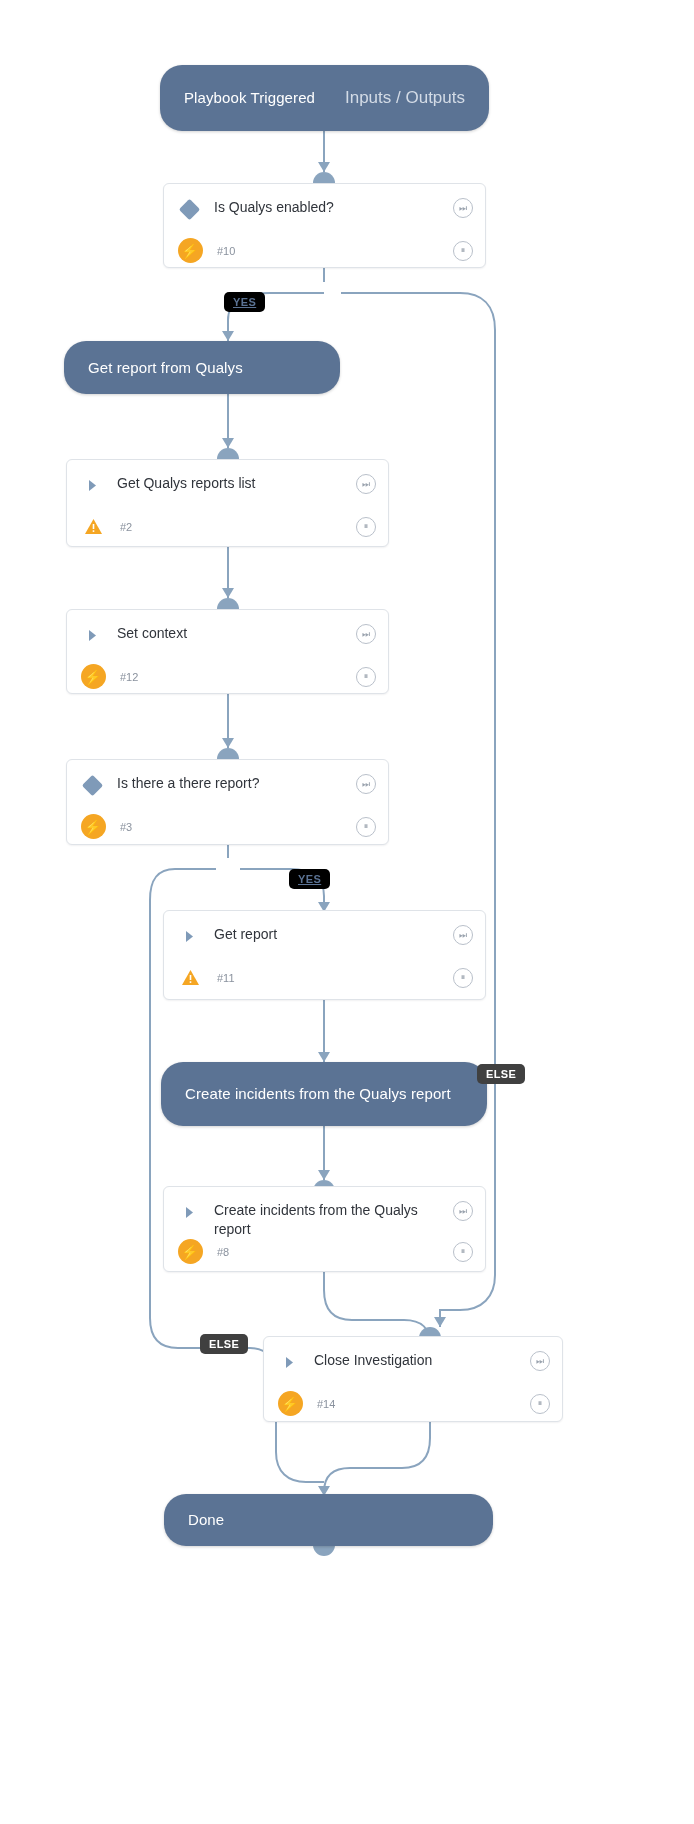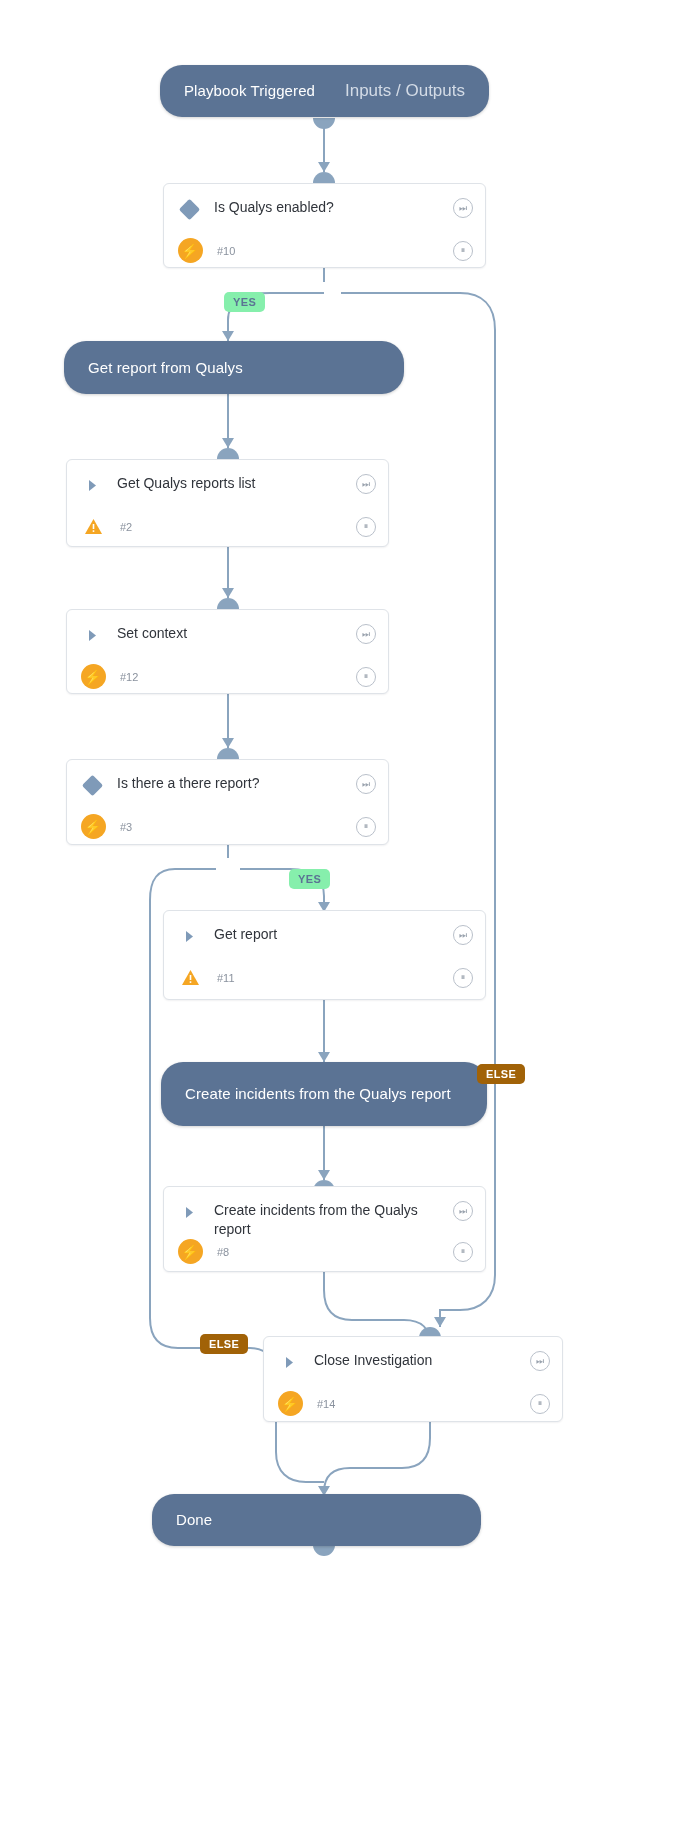--- a/index.html
+++ b/index.html
@@ -137,25 +137,26 @@
   .elabel {
     position: absolute;
     font-size: 11px;
     font-weight: 700;
     letter-spacing: .4px;
     border-radius: 5px;
     padding: 4px 9px;
     box-sizing: border-box;
   }
   .elabel.yes {
-    background: #86efac;
+    background: #000000;
     color: #5b7394;
+    text-decoration: underline;
   }
   .elabel.els {
-    background: #a16207;
+    background: #404040;
     color: #ffffff;
   }
 
   
   .nub {
     position: absolute;
     width: 22px;
     height: 11px;
     background: #8aa4be;
   }
@@ -228,21 +229,21 @@
   <div class="nub bot" style="left:313px; top:989px;"></div>
   <div class="nub top" style="left:313px; top:1062px;"></div>
   <div class="nub bot" style="left:313px; top:1115px;"></div>
   <div class="nub top" style="left:313px; top:1180px;"></div>
   <div class="nub bot" style="left:313px; top:1259px;"></div>
   <div class="nub top" style="left:419px; top:1327px;"></div>
   <div class="nub bot" style="left:419px; top:1409px;"></div>
   <div class="nub top" style="left:313px; top:1496px;"></div>
   <div class="nub bot" style="left:313px; top:1545px;"></div>
 
-  <div class="pill" style="left:160px; top:65px; width:329px; height:52px;">
+  <div class="pill" style="left:160px; top:65px; width:329px; height:66px;">
     <span class="pill-title">Playbook Triggered</span>
     <span class="pill-sub">Inputs / Outputs</span>
   </div>
 
   <div class="card" style="left:163px; top:183px; width:323px; height:85px;">
     <div class="row-top">
       <span class="ic">
           <span class="ic-diamond"></span>
         </span>
       <span class="title">Is Qualys enabled?</span>
@@ -253,21 +254,21 @@
           <span>⚡</span>
         </span>
       <span class="task-id">#10</span>
       <span class="spacer"></span>
       <span class="circ-btn">⏸</span>
     </div>
   </div>
 
   <div class="elabel yes" style="left:224px; top:292px;">YES</div>
 
-  <div class="pill" style="left:64px; top:341px; width:340px; height:53px;">
+  <div class="pill" style="left:64px; top:341px; width:276px; height:53px;">
     <span class="pill-title">Get report from Qualys</span>
   </div>
 
   <div class="card" style="left:66px; top:459px; width:323px; height:88px;">
     <div class="row-top">
       <span class="ic ic-chevron">
         <svg width="13" height="13" viewBox="0 0 13 13">
             <path d="M3 1 L10 6.5 L3 12 Z" fill="#7f9ab8"></path>
           </svg>
       </span>
@@ -393,17 +394,17 @@
     <div class="row-bottom">
       <span class="ic-bolt">
           <span>⚡</span>
         </span>
       <span class="task-id">#14</span>
       <span class="spacer"></span>
       <span class="circ-btn">⏸</span>
     </div>
   </div>
 
-  <div class="pill" style="left:152px; top:1494px; width:329px; height:52px;">
+  <div class="pill" style="left:164px; top:1494px; width:329px; height:52px;">
     <span class="pill-title">Done</span>
   </div>
 
 </div>
 
 </body></html>

